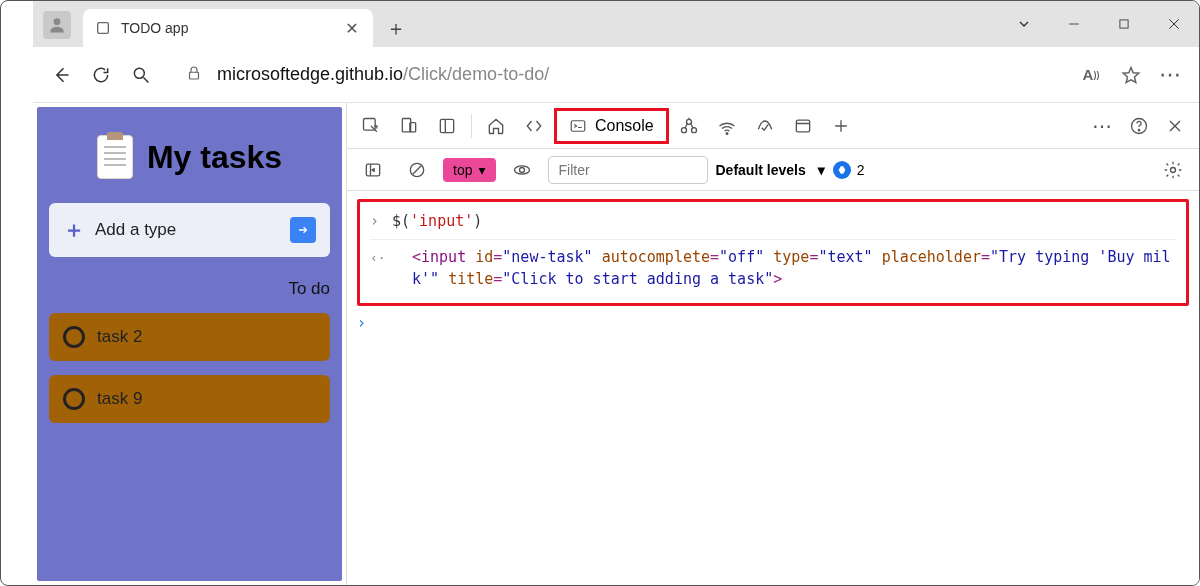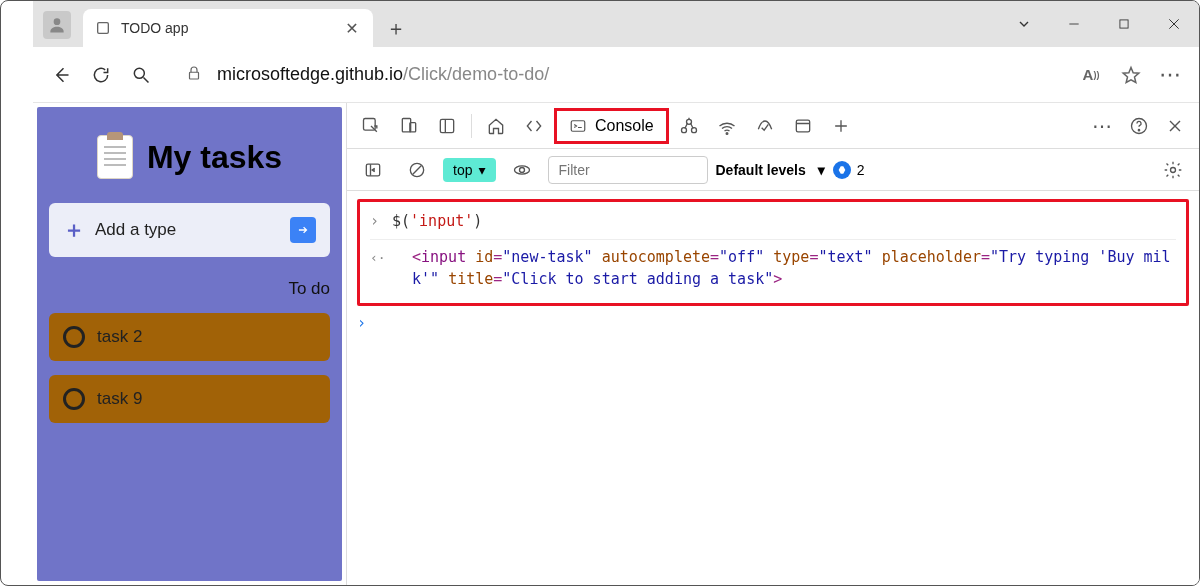--- a/index.html
+++ b/index.html
@@ -52,21 +52,21 @@
   .devtools { flex: 1; display: flex; flex-direction: column; background: #fff; border-left: 1px solid #ddd; min-width: 0; }
   .dt-tabs { height: 46px; display: flex; align-items: center; padding: 0 6px; gap: 2px; border-bottom: 1px solid #ddd; text-align: center; }
   .dt-icon { width: 36px; height: 36px; display: flex; align-items: center; justify-content: center; color: #555; cursor: pointer; border-radius: 4px; }
   .dt-icon svg { width: 20px; height: 20px; stroke: #555; fill: none; stroke-width: 1.6; }
   .dt-sep { width: 1px; height: 24px; background: #ddd; margin: 0 4px; }
   .dt-tab-console { height: 36px; display: flex; align-items: center; padding: 0 12px; border: 3px solid #e81123; gap: 8px; cursor: pointer; }
   .dt-tab-console .lbl { font-size: 16px; }
   .dt-right { margin-left: auto; display: flex; align-items: center; }
   
   .dt-toolbar { height: 42px; display: flex; align-items: center; padding: 0 8px; gap: 8px; border-bottom: 1px solid #ddd; }
-  .dt-select { background: #5eead4; border-radius: 4px; padding: 4px 10px; display: flex; align-items: center; gap: 6px; cursor: pointer; }
+  .dt-select { background: #ec4899; border-radius: 4px; padding: 4px 10px; display: flex; align-items: center; gap: 6px; cursor: pointer; }
   .dt-filter { border: 1px solid #ccc; border-radius: 4px; height: 28px; padding: 0 10px; width: 160px; font-size: 14px; }
   .dt-levels { display: flex; align-items: flex-end; gap: 12px; cursor: pointer; font-weight: bold; }
   .issue-badge { width: 18px; height: 18px; background: #1a73e8; border-radius: 50%; color: #fff; font-size: 11px; display: flex; align-items: center; justify-content: center; }
   .issue-row { display: flex; align-items: center; gap: 6px; }
   .dt-gear { margin-left: auto; }
   
   .dt-console { flex: 1; padding: 8px 10px; font-family: Consolas, monospace; font-size: 15px; overflow: auto; position: relative; }
   .redbox { border: 3px solid #e81123; padding: 6px 10px 10px; border-radius: 2px; min-height: 92px; }
   .con-row { display: flex; align-items: flex-start; gap: 8px; padding: 2px 0; line-height: 1.5; }
   .con-arrow { color: #888; width: 14px; flex-shrink: 0; user-select: none; }

